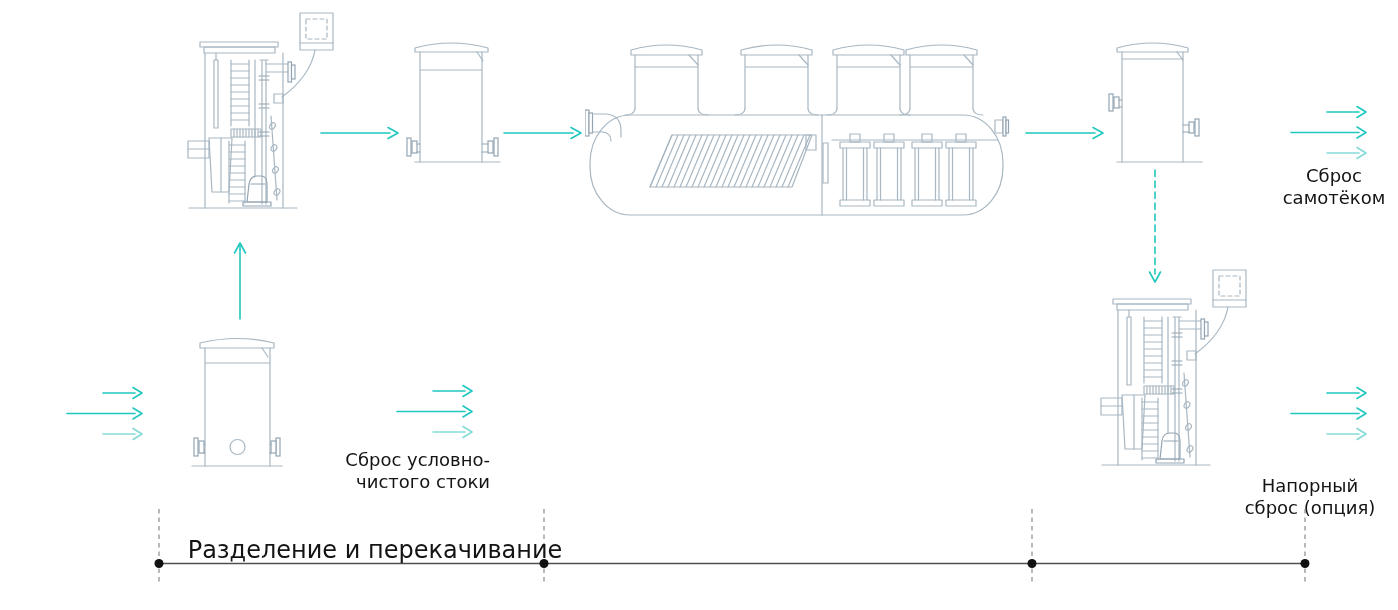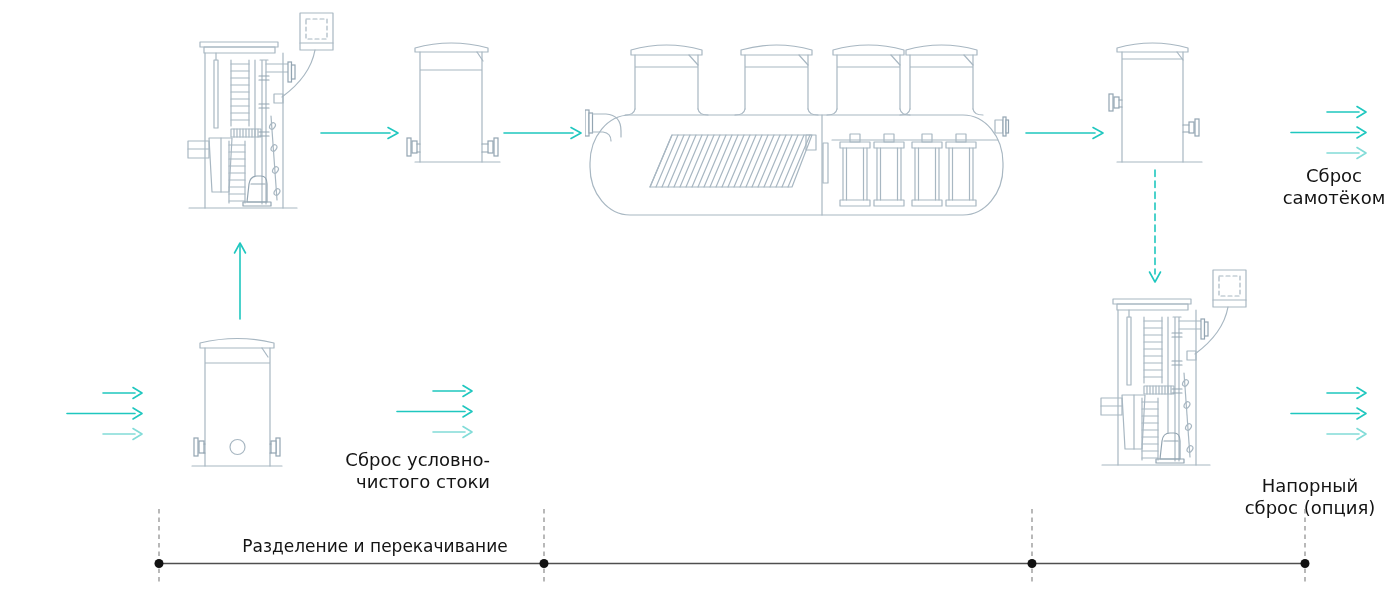--- a/index.html
+++ b/index.html
@@ -1,20 +1,20 @@
 <!DOCTYPE html>
 <html style="--accent: #1fc7bf; --accent-light: #82dcd8; --equipment: #a8b7c2; --equipment-dark: #93a5b2; --text: #141414; --timeline-line: #4f4f4f; --timeline-dot: #111111; --timeline-dash: #8a8a8a;"><head>
 <meta charset="utf-8">
 <style>
   html,body{margin:0;padding:0;background:#fff;}
   .canvas{position:relative;width:1398px;height:610px;background:#fff;overflow:hidden;
           font-family:"DejaVu Sans","Liberation Sans",sans-serif;color:var(--text,#141414);}
   .abs{position:absolute;}
   .lbl{position:absolute;font-size:18px;line-height:22px;white-space:pre-line;color:var(--text,#141414);}
-  .stage-lbl{position:absolute;top:536px;transform:translateX(-50%);font-size:17px;white-space:nowrap;color:var(--text,#141414);}
+  .stage-lbl{position:absolute;top:536px;transform:translateX(-50%);font-size:24px;white-space:nowrap;color:var(--text,#141414);}
   
   .eq{stroke:var(--equipment,#a8b7c2);fill:none;stroke-width:1.2;stroke-linecap:round;stroke-linejoin:round;}
   .eqd{stroke:var(--equipment-dark,#93a5b2);fill:none;stroke-width:1.2;stroke-linecap:round;stroke-linejoin:round;}
   .bar{fill:#fff;stroke:var(--equipment-dark,#93a5b2);stroke-width:1.2;}
   .pdash{stroke-dasharray:4 3;}
   
   .tl{stroke:var(--accent,#1fc7bf);stroke-width:1.6;fill:none;stroke-linecap:round;stroke-linejoin:round;}
   .tll{stroke:var(--accent-light,#82dcd8);stroke-width:1.6;fill:none;stroke-linecap:round;stroke-linejoin:round;}
   .dash{stroke-dasharray:6.5 4.5;}
   

